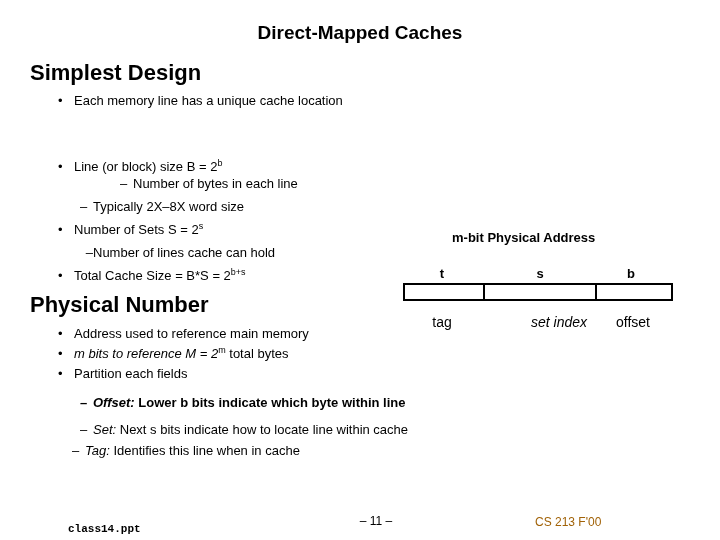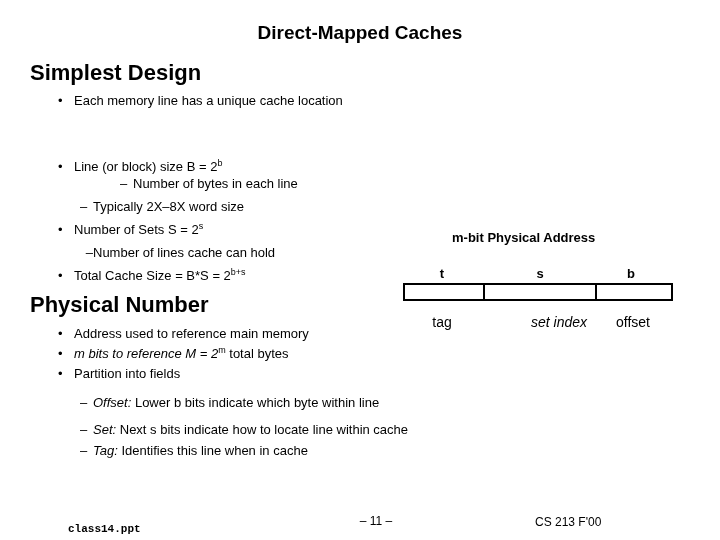--- a/index.html
+++ b/index.html
@@ -102,21 +102,21 @@
     width: 720px;
     text-align: center;
     font-size: 12px;
     color: #000;
   }
   .footer-right {
     position: absolute;
     left: 535px;
     top: 515px;
     font-size: 12px;
-    color: #000000;
+    color: #a16207;
   }
 </style>
 </head>
 <body>
 
 <div class="slide">
 
   <div class="title">Direct-Mapped Caches</div>
 
   <div class="h2" style="top:60px; left:30px;">Simplest Design</div>
@@ -154,32 +154,32 @@
 
   <div class="bullet" style="top:326px; left:58px;">
     <span class="dot">•</span><span>Address used to reference main memory</span>
   </div>
 
   <div class="bullet" style="top:346px; left:58px;">
     <span class="dot">•</span><span class="ital">m bits to reference M = 2</span><sup>m</sup><span> total bytes</span>
   </div>
 
   <div class="bullet" style="top:366px; left:58px;">
-    <span class="dot">•</span><span>Partition into fields</span>
+    <span class="dot">•</span><span>Partition each fields</span>
   </div>
 
-  <div class="sub" style="top:395px; left:80px;">
+  <div class="sub" style="top:395px; left:80px;font-weight:bold;">
     <span class="dash">–</span><span class="ital">Offset:</span><span> Lower b bits indicate which byte within line</span>
   </div>
 
   <div class="sub" style="top:422px; left:80px;">
     <span class="dash">–</span><span class="ital">Set:</span><span> Next s bits indicate how to locate line within cache</span>
   </div>
 
-  <div class="sub" style="top:443px; left:80px;">
+  <div class="sub" style="top:443px; left:72px;">
     <span class="dash">–</span><span class="ital">Tag:</span><span> Identifies this line when in cache</span>
   </div>
 
   <div class="addr-caption" style="top:230px; left:452px;">m-bit Physical Address</div>
 
   <div class="field-letter" style="top:266px; left:430px; width:24px;">t</div>
   <div class="field-letter" style="top:266px; left:528px; width:24px;">s</div>
   <div class="field-letter" style="top:266px; left:619px; width:24px;">b</div>
 
   <div class="field-box" style="top:283px; left:403px; width:78px;"></div>

